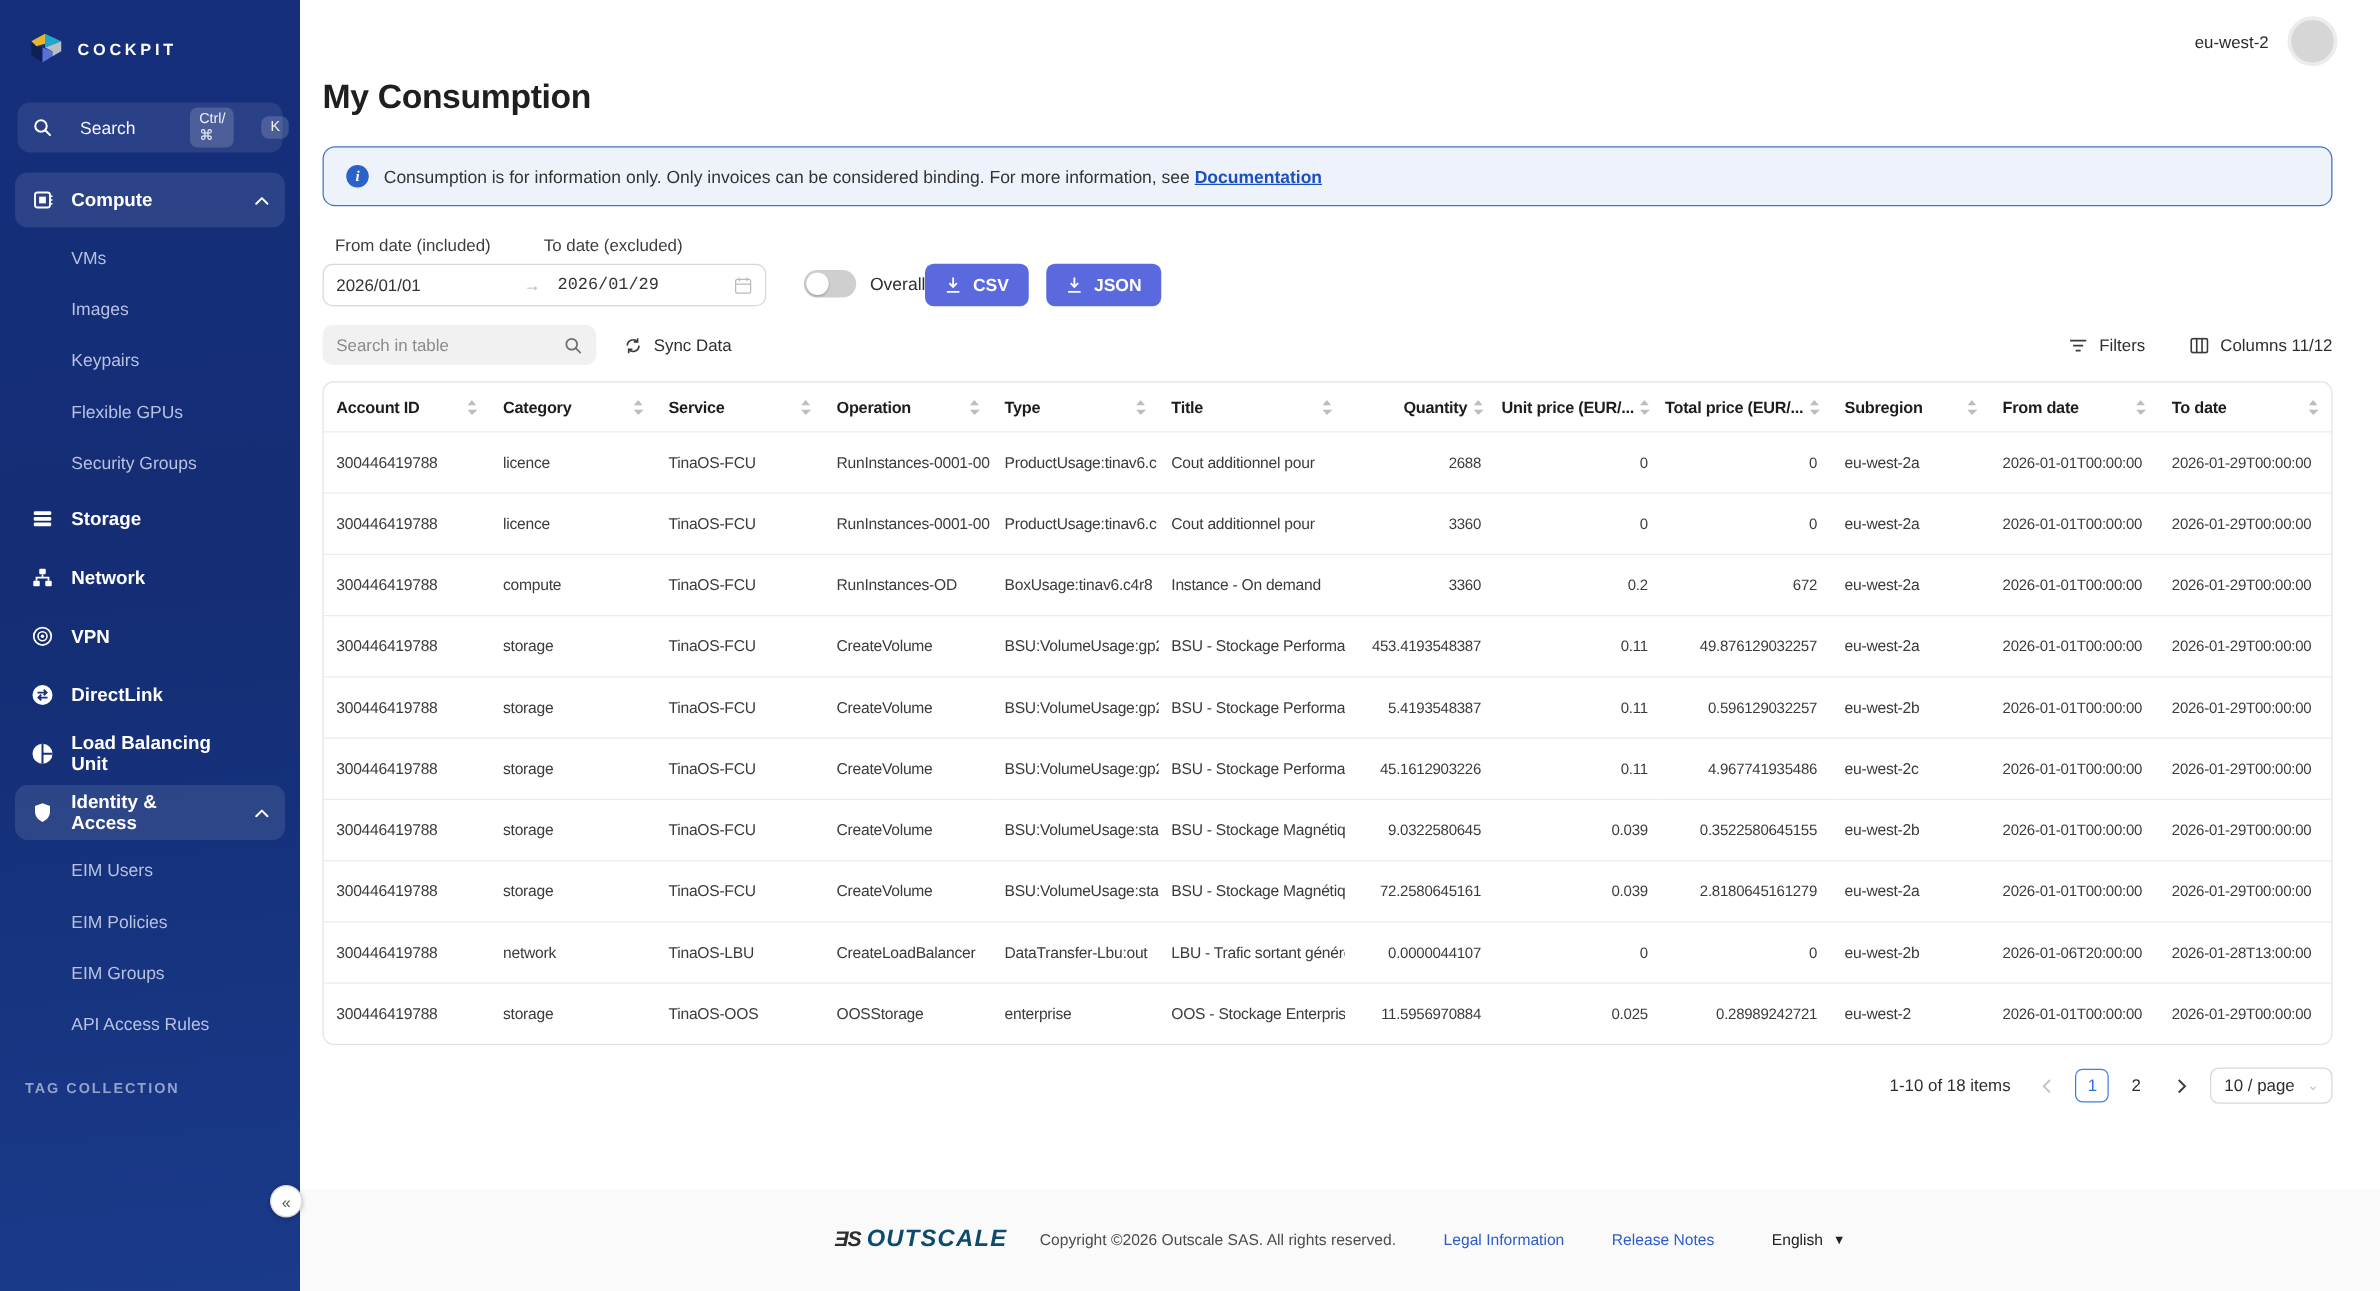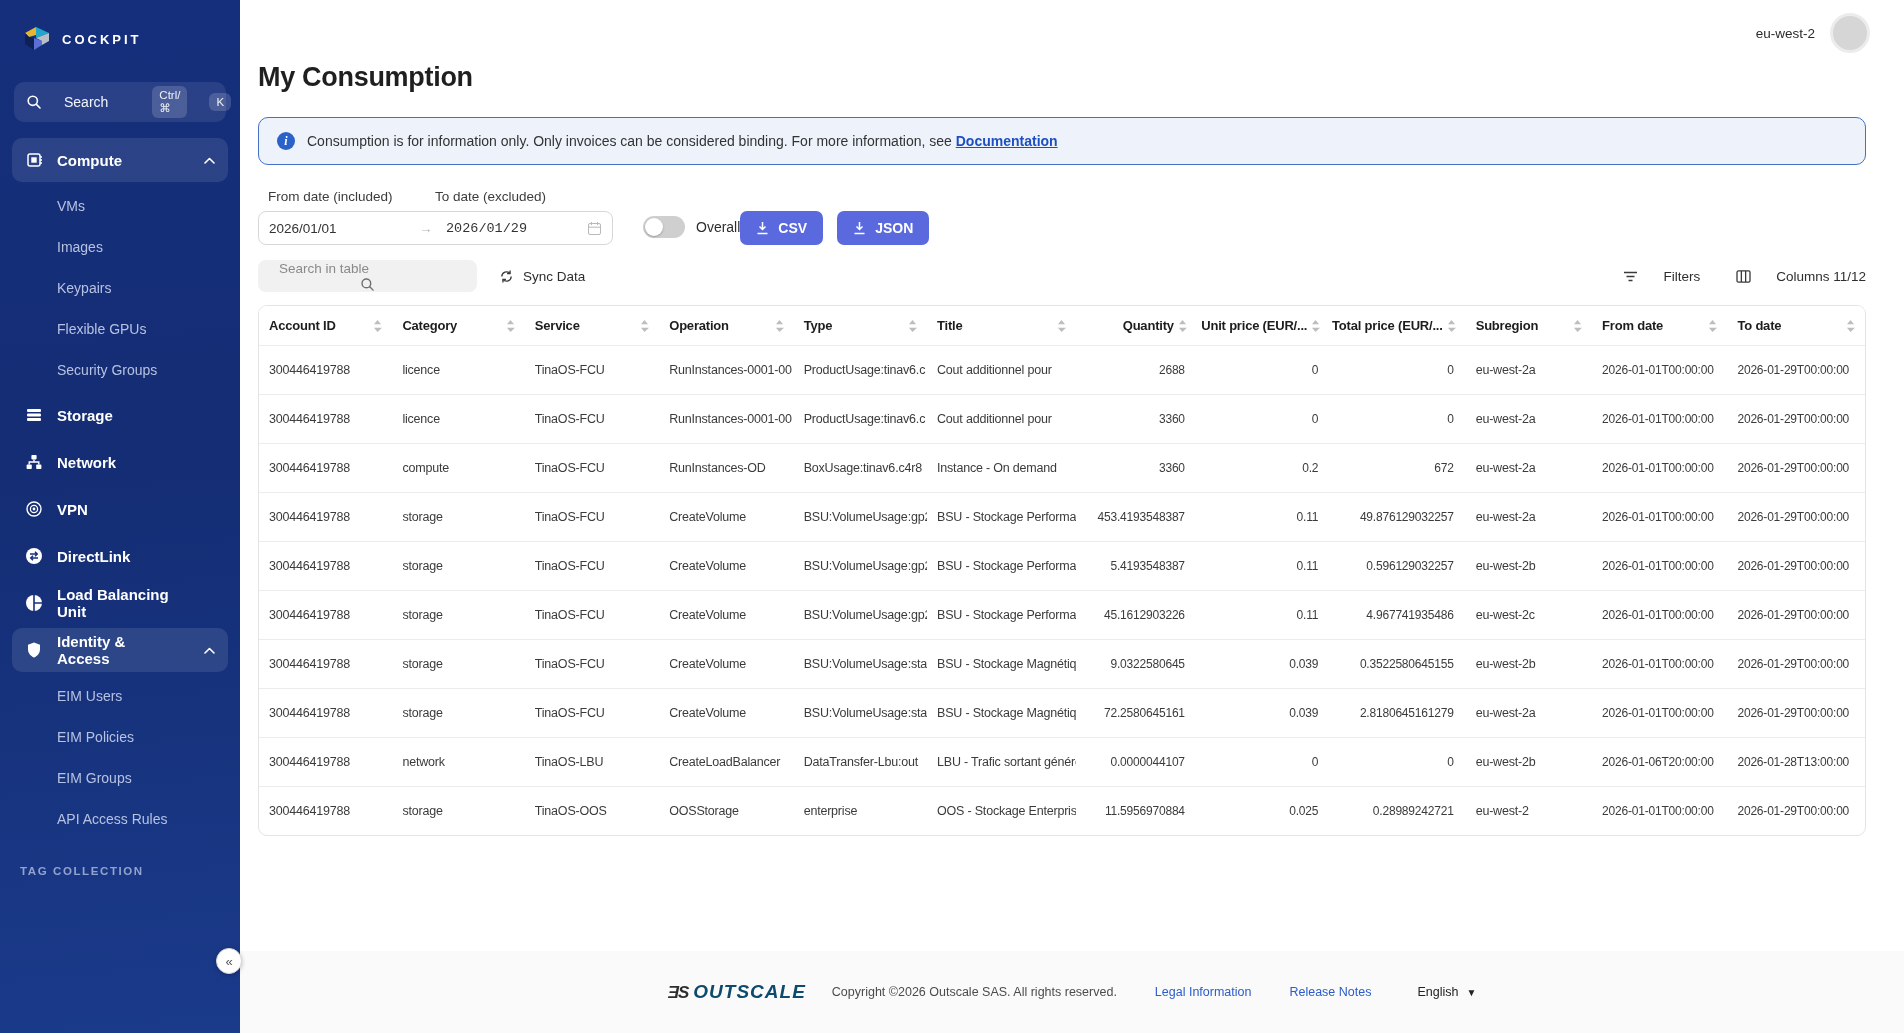--- a/index.html
+++ b/index.html
@@ -46,26 +46,26 @@
   .toggle-block { display:flex; align-items:center; gap:11px; margin:0 0 7px 30px; }
   .toggle { width:42px; height:22px; border-radius:11px; background:#cfcfcf; position:relative; cursor:pointer; }
   .toggle .knob { position:absolute; left:2px; top:2px; width:18px; height:18px; border-radius:50%; background:#fff; box-shadow:0 1px 2px rgba(0,0,0,.25); }
   .toggle-label { font-size:14px; color:#2e2e2e; }
   .btn { height:34px; border:none; border-radius:7px; background:#5a69de; color:#fff; font-size:14px; font-weight:600; display:flex; align-items:center; gap:9px; padding:0 16px; cursor:pointer; margin-bottom:0; font-family:inherit; }
   .btn + .btn { margin-left:14px; }
   .btn-csv { }
   .controls1 .btn { align-self:flex-end; }
 
   .controls2 { margin-top:15px; display:flex; align-items:center; }
-  .table-search { width:219px; height:32px; background:#f1f1f1; border-radius:8px; display:flex; align-items:center; padding:0 11px;flex-direction:column; }
+  .table-search { width:219px; height:32px; background:#f1f1f1; border-radius:8px; display:flex; align-items:center; padding:0 11px; }
   .table-search input { border:none; outline:none; background:transparent; flex:1; font-size:13.5px; color:#333; font-family:inherit; }
   .table-search input::placeholder { color:#8a8a8a; }
   .sync { display:flex; align-items:center; gap:9px; margin-left:22px; font-size:13.5px; color:#2e2e2e; cursor:pointer; }
   .right-tools { margin-left:auto; display:flex; align-items:center; gap:36px; }
-  .tool { display:flex; align-items:center; gap:25px; font-size:13.5px; color:#2e2e2e; cursor:pointer; }
+  .tool { display:flex; align-items:center; gap:9px; font-size:13.5px; color:#2e2e2e; cursor:pointer; }
 
   
   .table-wrap { margin-top:13px; border:1px solid #e4e4e4; border-radius:9px; overflow:hidden; }
   table { width:100%; border-collapse:collapse; table-layout:fixed; }
   th { text-align:left; font-size:13px; font-weight:600; color:#1d1d1d; padding:12px 10px; letter-spacing:-0.2px; white-space:nowrap; overflow:hidden; cursor:pointer; background:#fff; }
   th .th-inner { display:flex; align-items:center; justify-content:space-between; gap:4px; }
   th.num .th-inner { justify-content:flex-end; }
   td { font-size:12.5px; color:#3b3b3b; padding:17px 10px; border-top:1px solid #ececec; white-space:nowrap; overflow:hidden; letter-spacing:-0.2px; }
   td.num { text-align:right; padding-right:12px; font-size:12px; }
   td.date { font-size:12px; padding-right:2px; }
@@ -617,20 +617,41 @@
                 <td class="num">0.025</td>
                 <td class="num">0.28989242721</td>
                 <td class="">eu-west-2</td>
                 <td class="date">2026-01-01T00:00:00</td>
                 <td class="date">2026-01-29T00:00:00</td>
               </tr>
             </tbody>
         </table>
       </div>
 
+      <div class="pagination">
+        <span class="pg-summary">1-10 of 18 items</span>
+        <span class="pg-chev disabled">
+          <svg width="9" height="12" viewBox="0 0 9 12">
+              <path d="M7 1 2 6l5 5" stroke="#c3c3c3" stroke-width="1.5" fill="none"></path>
+            </svg>
+        </span>
+        <span style="display:flex;gap:8px;">
+            <span class="pg-num current">1</span>
+            <span class="pg-num">2</span>
+          </span>
+        <span class="pg-chev en">
+          <svg width="9" height="12" viewBox="0 0 9 12">
+              <path d="M2 1l5 5-5 5" stroke="#3a3a3a" stroke-width="1.5" fill="none"></path>
+            </svg>
+        </span>
+        <span class="pg-size">
+          <span>10 / page</span>
+          <span class="caret">⌄</span>
+        </span>
+      </div>
     </div>
 
     <div class="footer">
       <span class="o-logo">
         <span class="mark">ƎS</span>
         <span class="word">OUTSCALE</span>
       </span>
       <span>Copyright ©2026 Outscale SAS. All rights reserved.</span>
       <a href="#">Legal Information</a>
       <a href="#">Release Notes</a>

